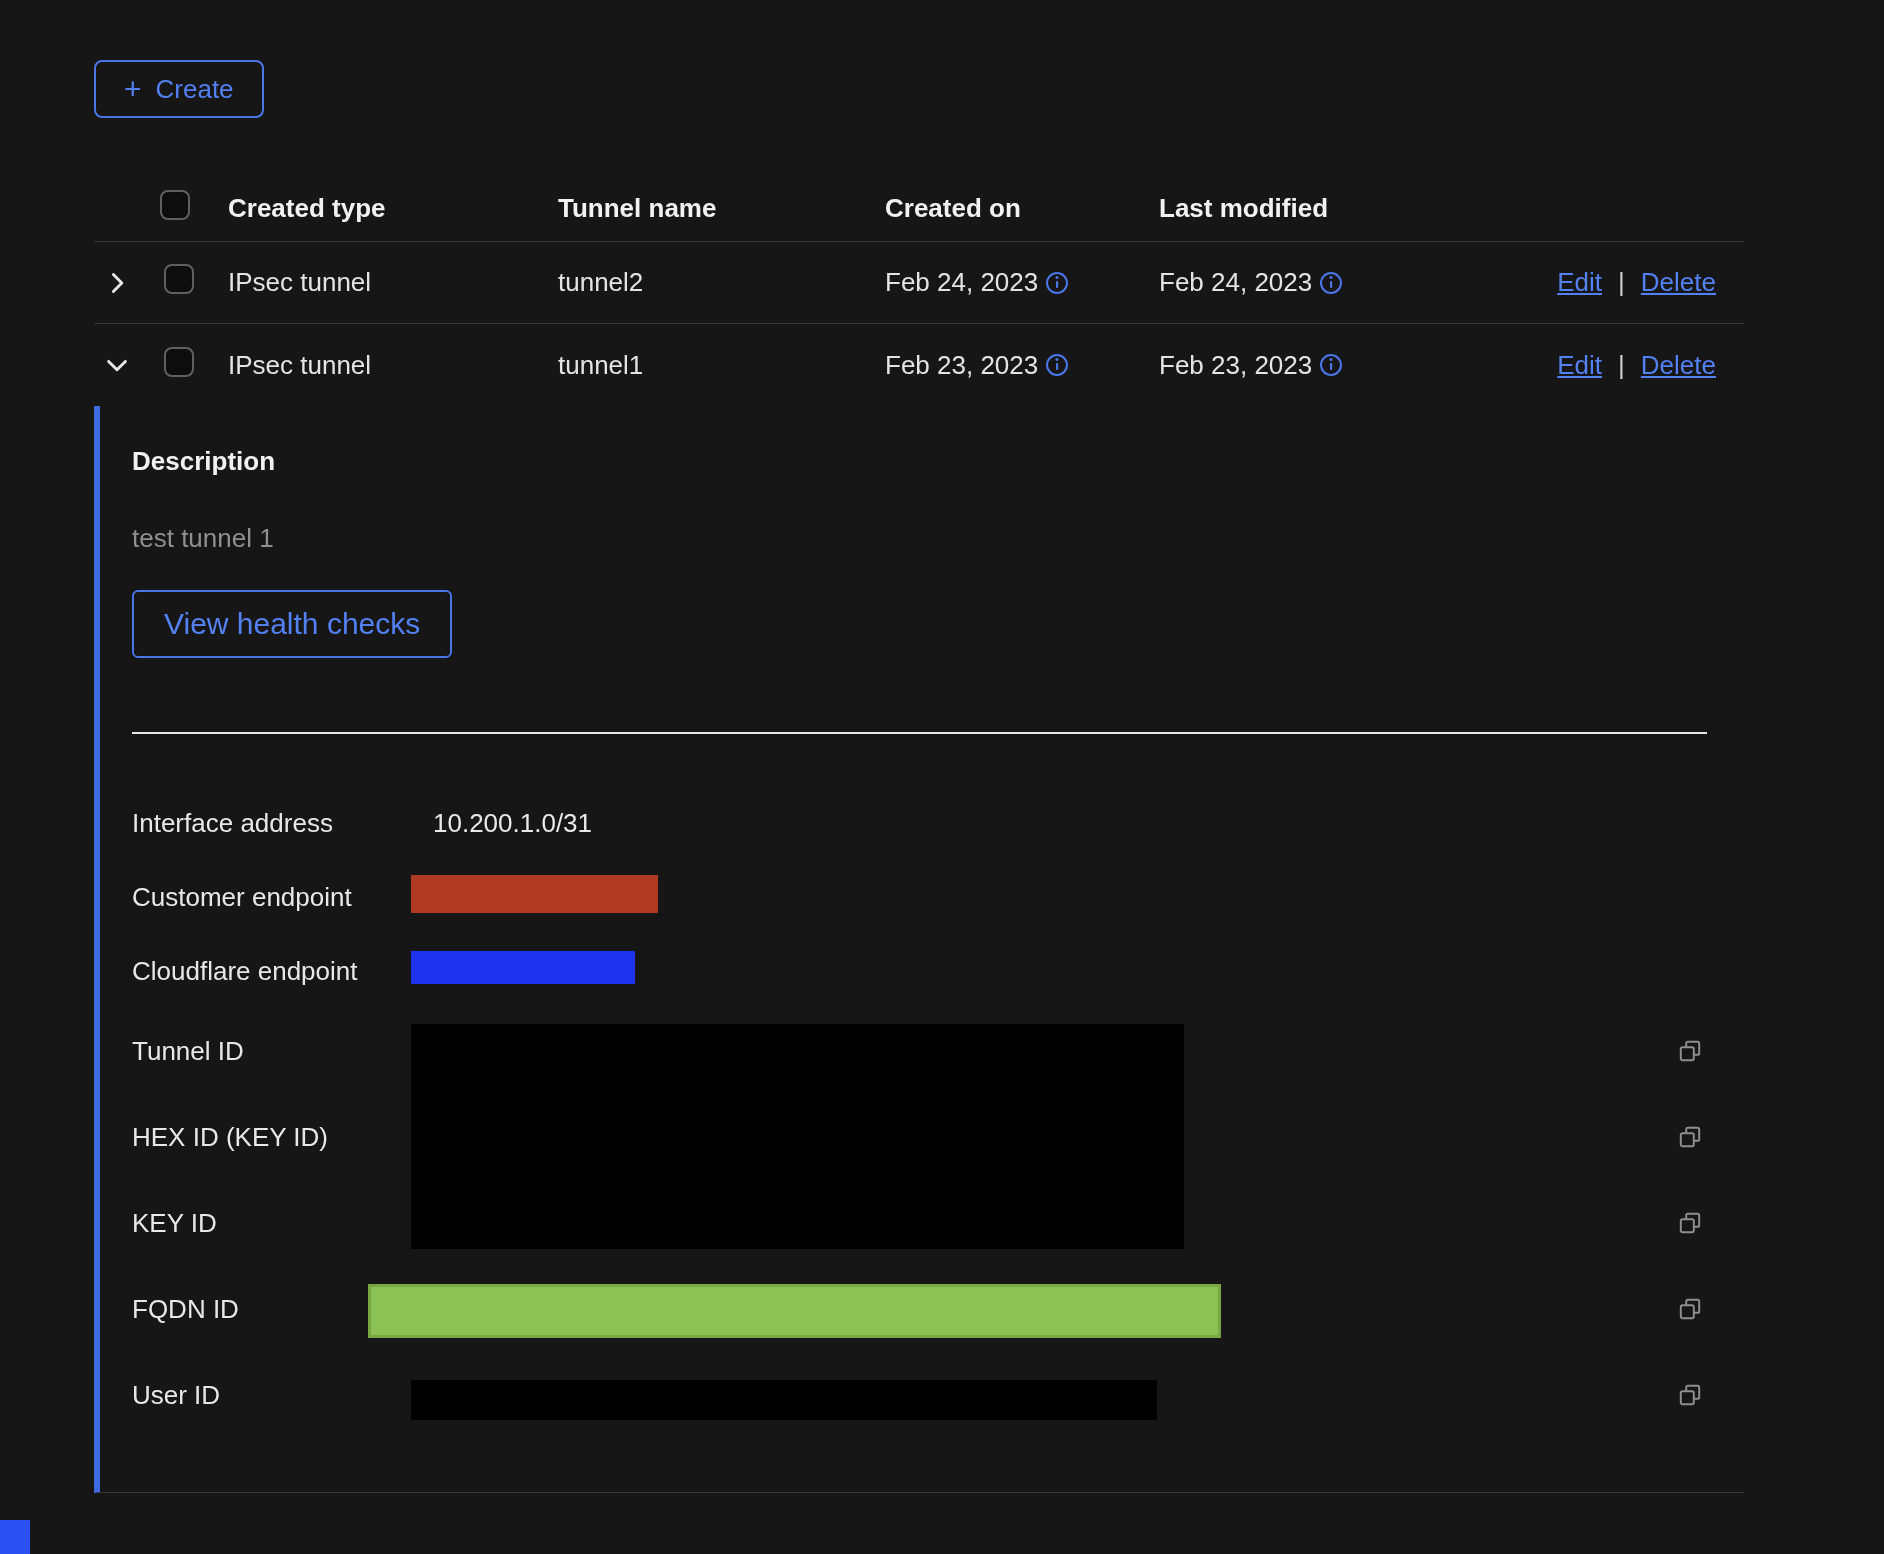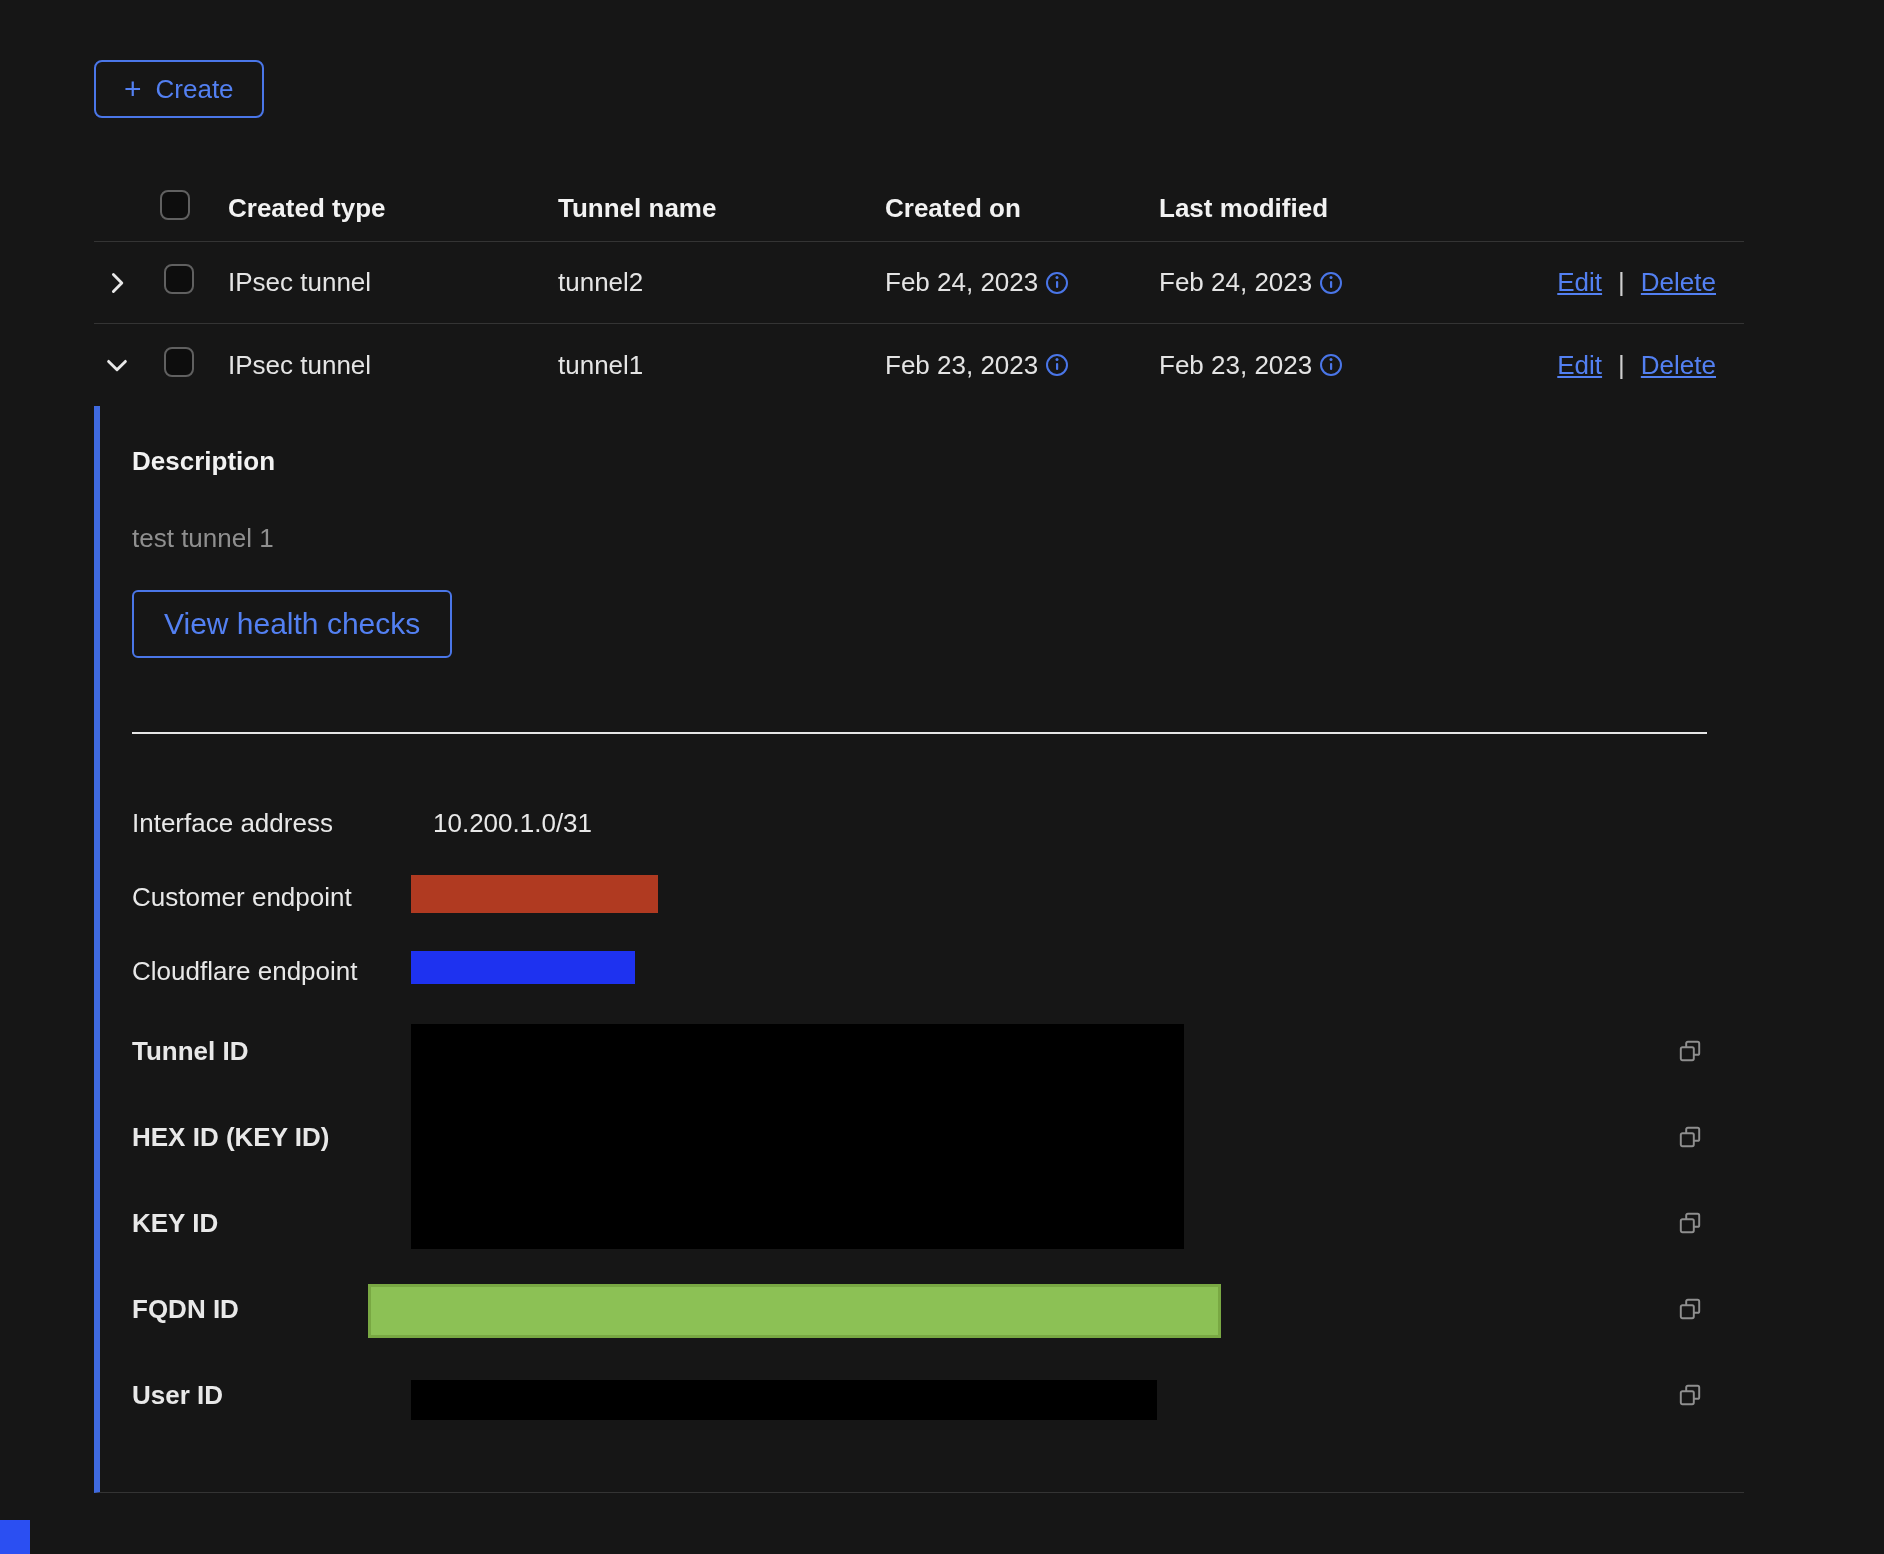--- a/index.html
+++ b/index.html
@@ -64,21 +64,21 @@
     color:#5380f2; font-family:inherit; font-size:30px;
     padding:17px 30px; cursor:pointer; line-height:1;
   }
   .divider { margin-top:74px; width:1575px; height:2px; background:#e6e6e6; }
 
   .fields { margin-top:52px; }
   .field-row {
     display:grid; grid-template-columns:279px 1260px 73px;
     align-items:center; height:74px;
   }
-  .id-group { position:relative;font-weight:bold; }
+  .id-group { position:relative; }
   .id-group .field-row { height:86px; }
   .field-label { color:#e8e8e8; }
   .field-value { padding-left:22px; color:#e8e8e8; }
 
   .blk { display:inline-block; }
   .blk-red  { width:247px; height:38px; background:#b03a21; }
   .blk-blue { width:224px; height:33px; background:#1e32f0; }
 
   .abs-blk { position:absolute; }
   .blk-black-large { left:279px; top:16px;  width:773px; height:225px; background:#000; }

